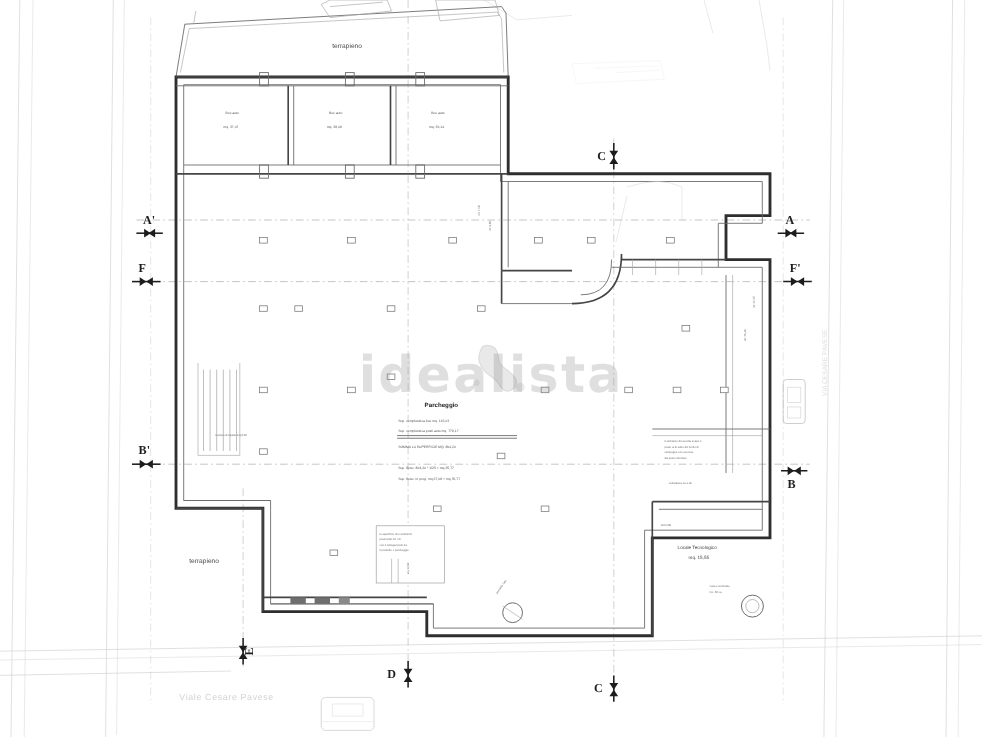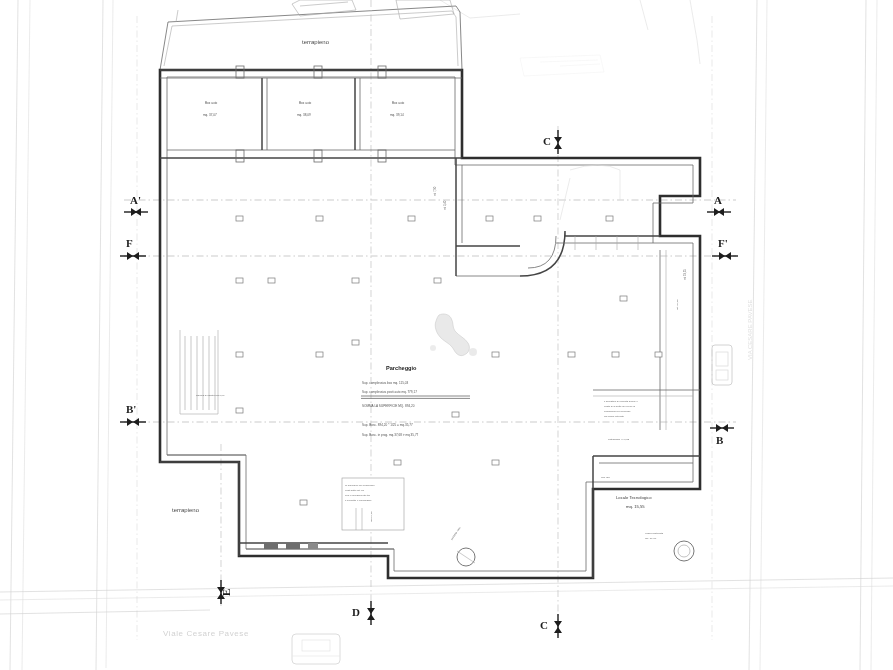--- a/index.html
+++ b/index.html
@@ -376,19 +376,22 @@
   </g>
 
   <g>
     <text class="t-dim" transform="rotate(-90 436 196)" x="436" y="196">mt 7,90</text>
     <text class="t-dim" transform="rotate(-90 446 210)" x="446" y="210">mt 3,40</text>
     <text class="t-dim" transform="rotate(-90 686 280)" x="686" y="280">mt 19,25</text>
   </g>
 
 </svg>
 
+<div id="watermark">
+  <span class="wm-text">idealista</span>
+</div>
 <svg class="wm-logo" viewBox="0 0 56 46">
   <path d="M14 3 C18 1 24 2 26 6 C29 11 27 15 30 19 C34 24 40 26 43 31 C46 36 44 41 39 43 C35 45 31 42 29 38 C26 32 20 30 16 26 C11 21 9 14 11 9 C12 6 13 4 14 3 Z" fill="rgba(120,120,120,0.55)" stroke="rgba(90,90,90,0.6)" stroke-width="1"></path>
   <circle cx="48" cy="40" r="4" fill="rgba(120,120,120,0.5)"></circle>
   <circle cx="8" cy="36" r="3" fill="rgba(120,120,120,0.45)"></circle>
 </svg>
 
 </div>
 
 </body></html>

